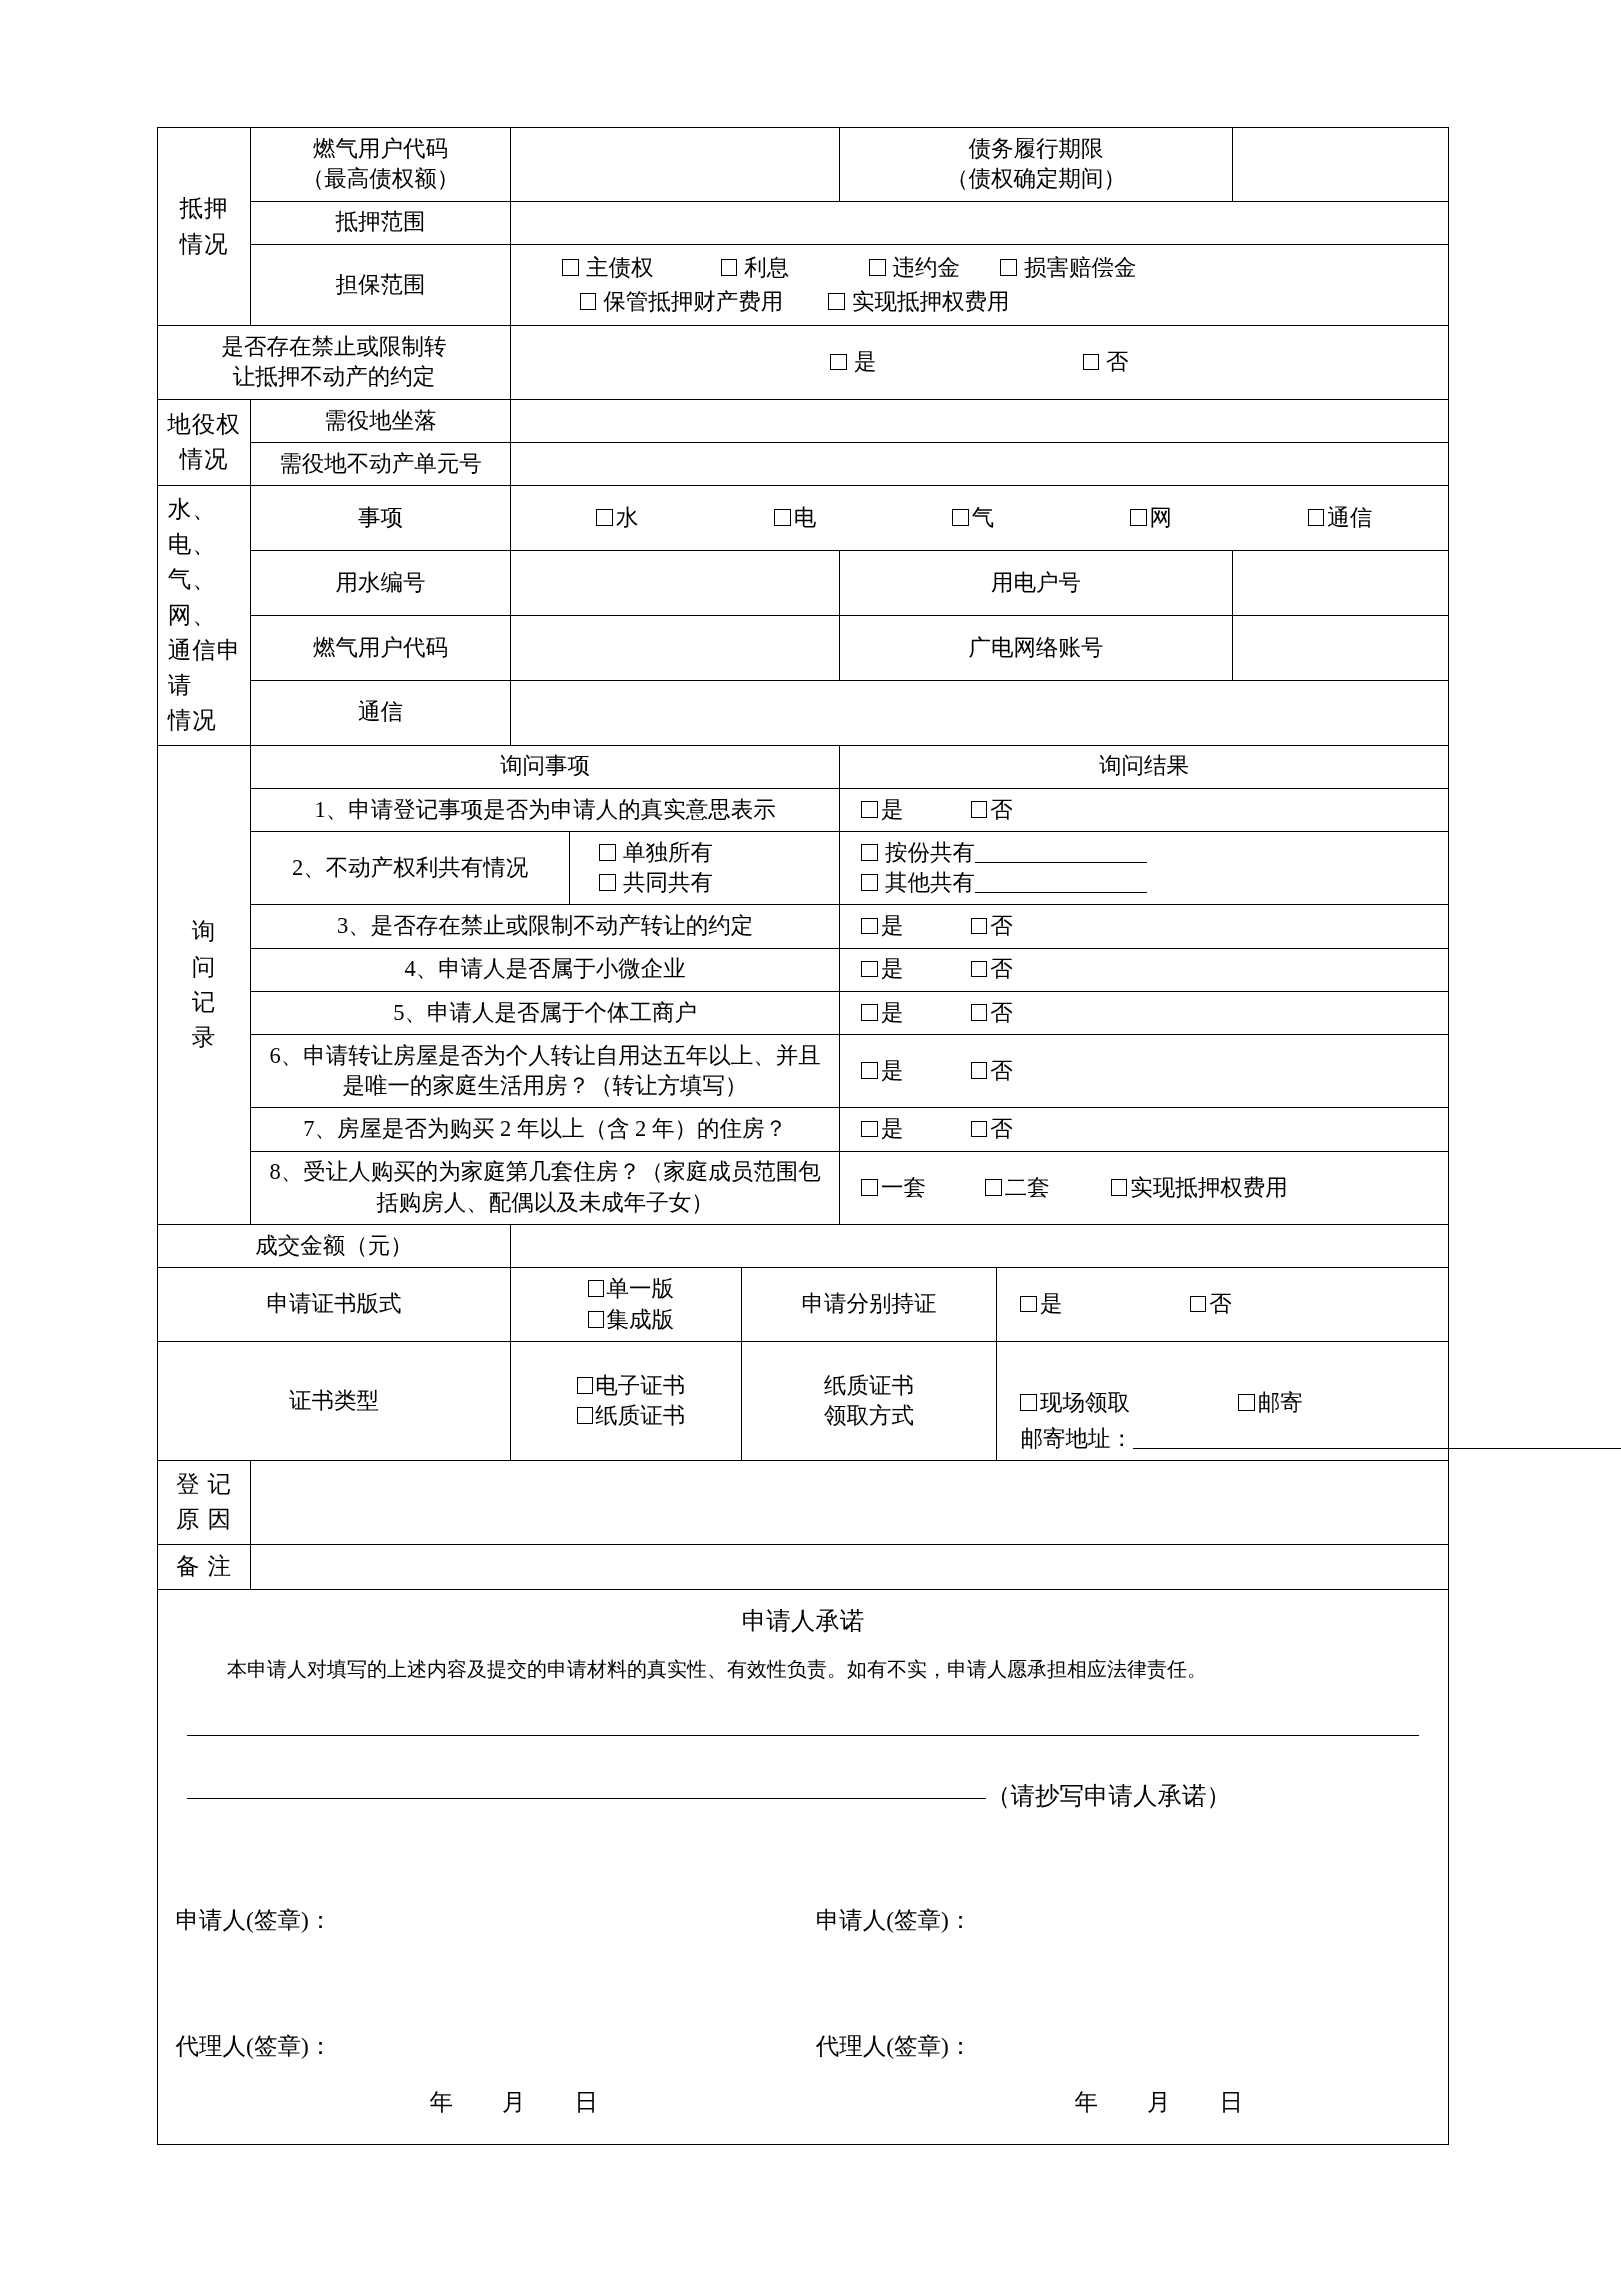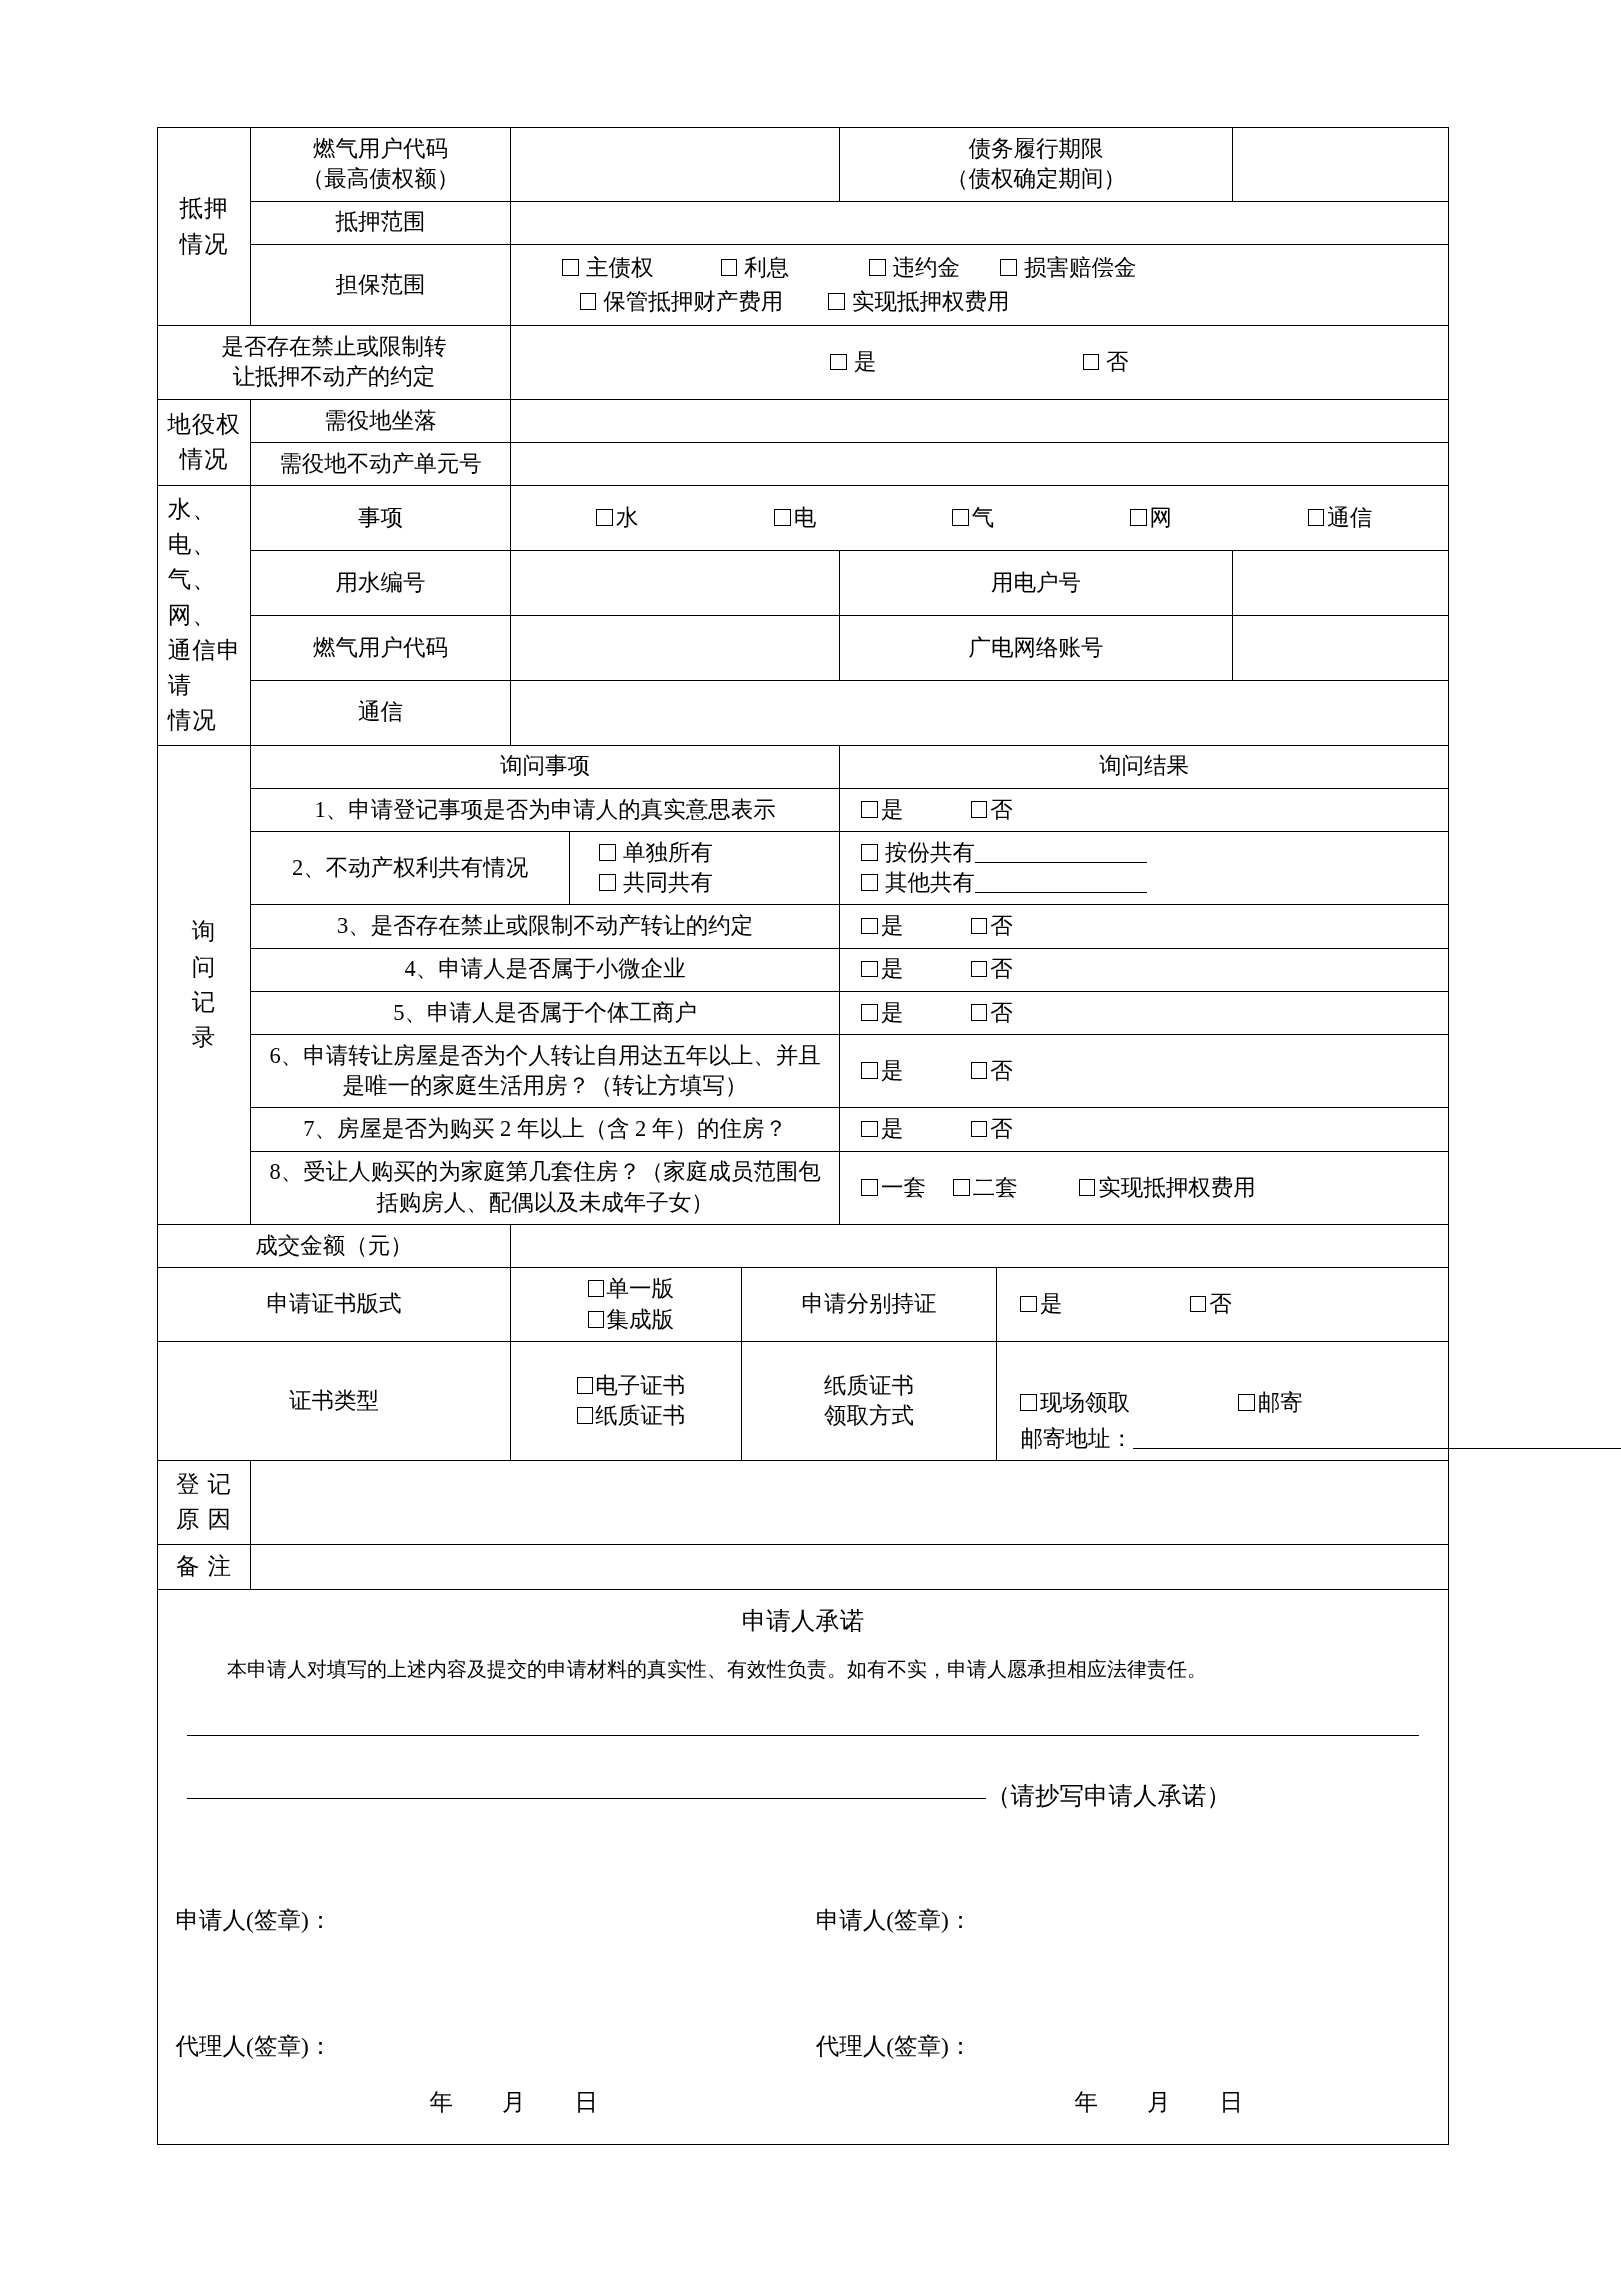--- a/index.html
+++ b/index.html
@@ -325,21 +325,21 @@
           <span class="opt"><span class="cb" style="margin-right:2.9px"></span><span>是</span></span>
           <span class="opt"><span class="cb" style="margin-right:2.9px"></span><span>否</span></span>
         </div>
       </td>
     </tr>
 
     <tr>
       <td colspan="4" class="q-cell">8、受让人购买的为家庭第几套住房？（家庭成员范围包括购房人、配偶以及未成年子女）</td>
       <td colspan="4">
         <div style="display:flex;padding-left:13.7px;">
-          <span class="opt" style="margin-right:27px"><span class="cb" style="margin-right:2.9px"></span><span>一套</span></span>
+          <span class="opt" style="margin-right:59px"><span class="cb" style="margin-right:2.9px"></span><span>一套</span></span>
           <span class="opt" style="margin-right:61px"><span class="cb" style="margin-right:2.9px"></span><span>二套</span></span>
           <span class="opt"><span class="cb" style="margin-right:2.9px"></span><span>实现抵押权费用</span></span>
         </div>
       </td>
     </tr>
 
     <tr>
       <td colspan="2" class="cell-pad-l">成交金额（元）</td>
       <td colspan="7"></td>
     </tr>

